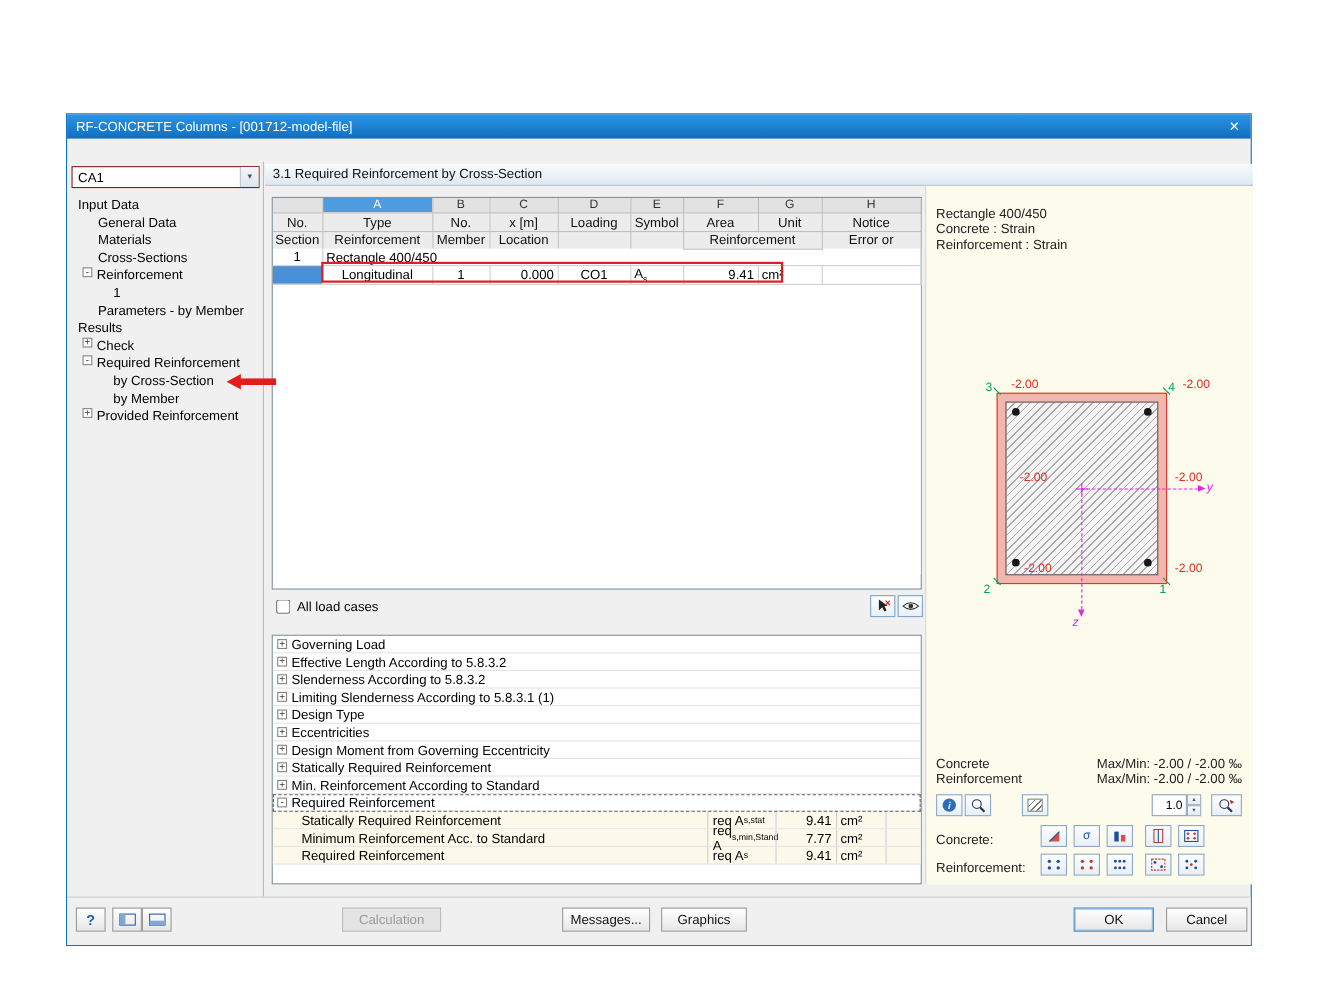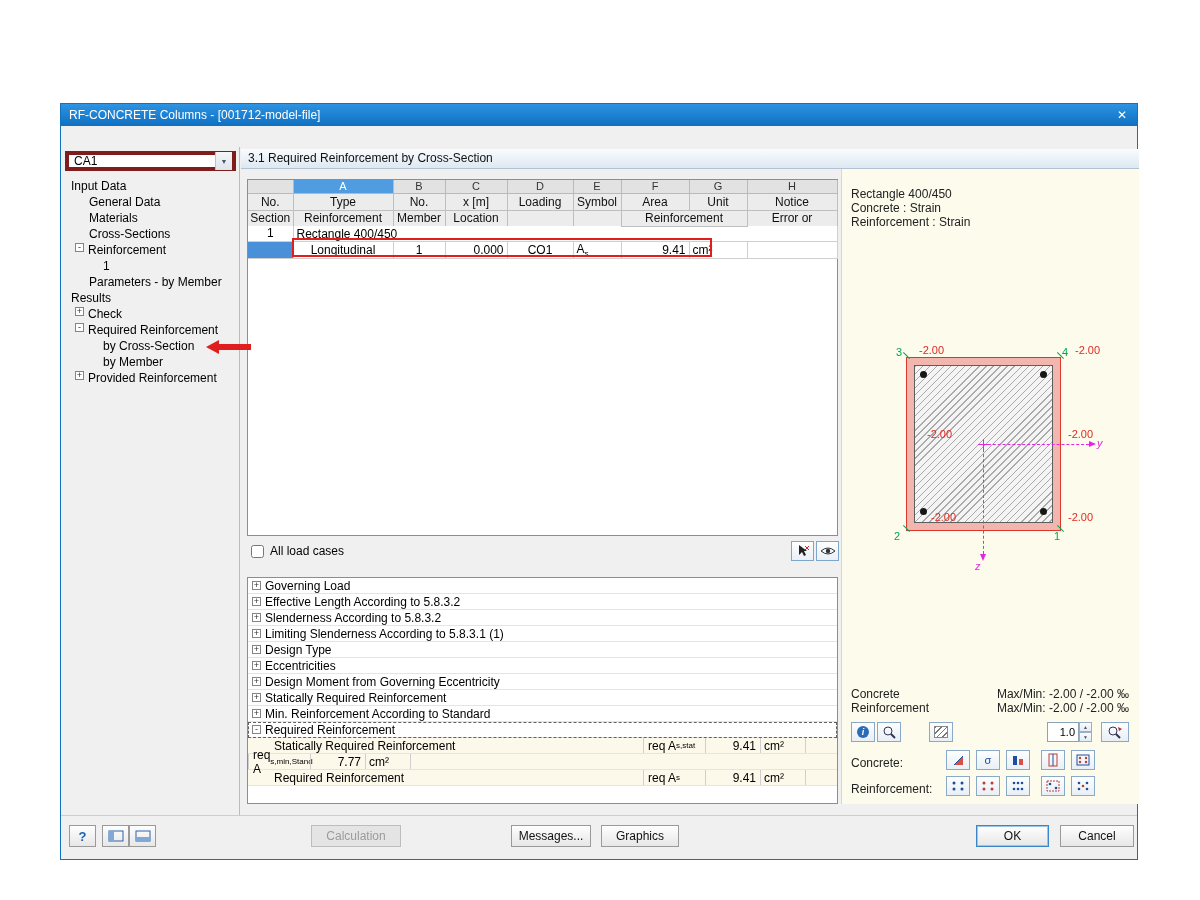--- a/index.html
+++ b/index.html
@@ -19,21 +19,21 @@
 
   
   .menubar { position:absolute; left:0; top:22px; right:0; height:21px; background:#f7f7f7;
              border-bottom:1px solid #d9d9d9; display:flex; align-items:center; font-size:12px; color:#111; }
   .menu-item { padding:0 9px; height:21px; line-height:21px; }
 
   
   .nav-panel { position:absolute; left:0; top:43px; width:179px; height:670px;
                background:#f0f0f0; border-right:1px solid #bcbcbc; }
   .combo { position:absolute; left:4px; top:47px; width:171px; height:20px; background:#fff;
-           border:4px solid #7f1d1d; font-size:12px; display:flex; align-items:center; }
+           border:1px solid #7f1d1d; font-size:12px; display:flex; align-items:center; }
   .combo-value { flex:1; padding-left:5px; }
   .combo-arrow { width:17px; height:18px; border-left:1px solid #b8c4d0;
                  background:linear-gradient(#f4f6f8,#dfe5ec); display:flex; align-items:center;
                  justify-content:center; font-size:7px; color:#44586c; }
   .titem { position:absolute; height:16px; display:flex; align-items:flex-start; font-size:12px; color:#000; white-space:nowrap; }
   .lvl0 { left:10px; } .lvl1 { left:28px; } .lvl2 { left:42px; } .lvl1x { left:14px; }
   .exp { width:9px; height:9px; border:1px solid #848484; background:#fff; font-size:9px;
          line-height:7px; text-align:center; color:#333; margin-right:4px; flex:none; }
 
   
@@ -348,20 +348,21 @@
       <div class="clabel">Statically Required Reinforcement</div>
       <div class="csym">
             <span>req A</span>
             <sub>s,stat</sub>
           </div>
       <div class="cval">9.41</div>
       <div class="cunit">cm²</div>
       <div class="cfill"></div>
     </div>
     <div class="crow">
+      <div class="clabel">Minimum Reinforcement Acc. to Standard</div>
       <div class="csym">
             <span>req A</span>
             <sub>s,min,Stand</sub>
           </div>
       <div class="cval">7.77</div>
       <div class="cunit">cm²</div>
       <div class="cfill"></div>
     </div>
     <div class="crow">
       <div class="clabel">Required Reinforcement</div>

